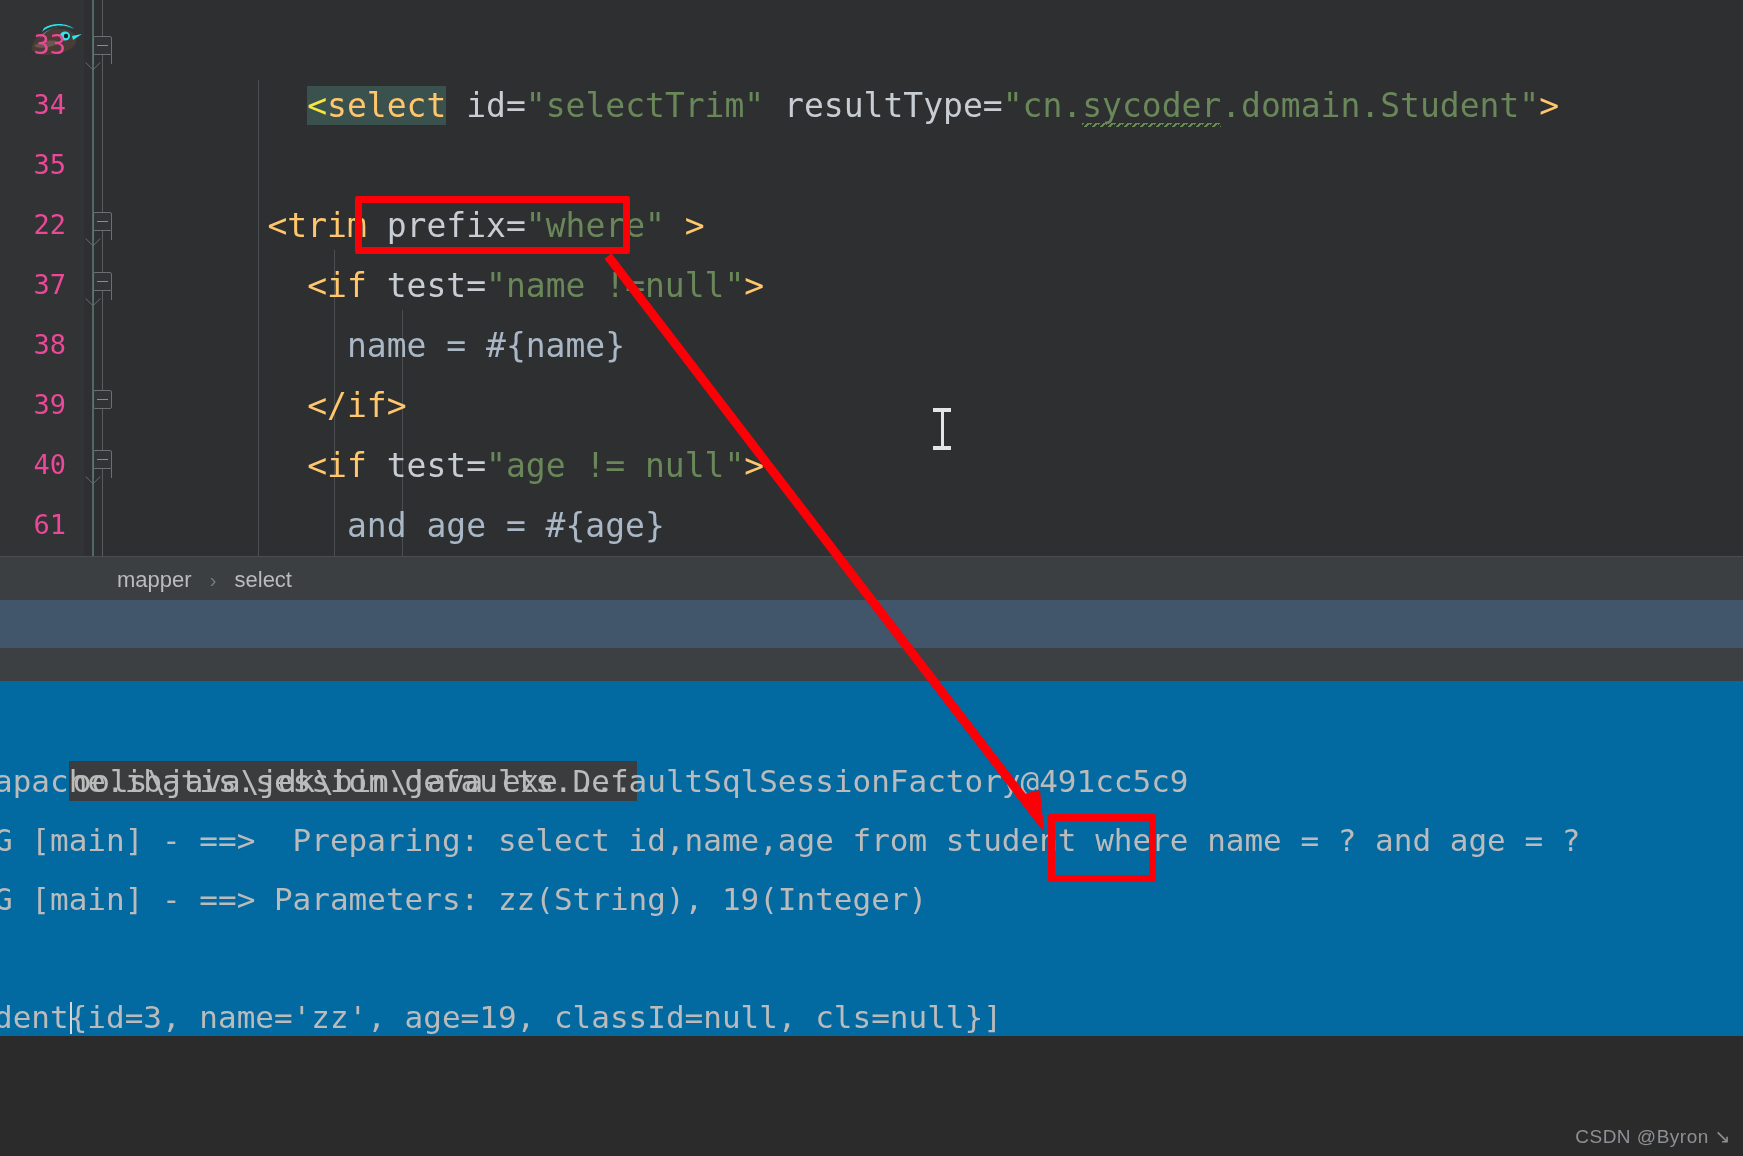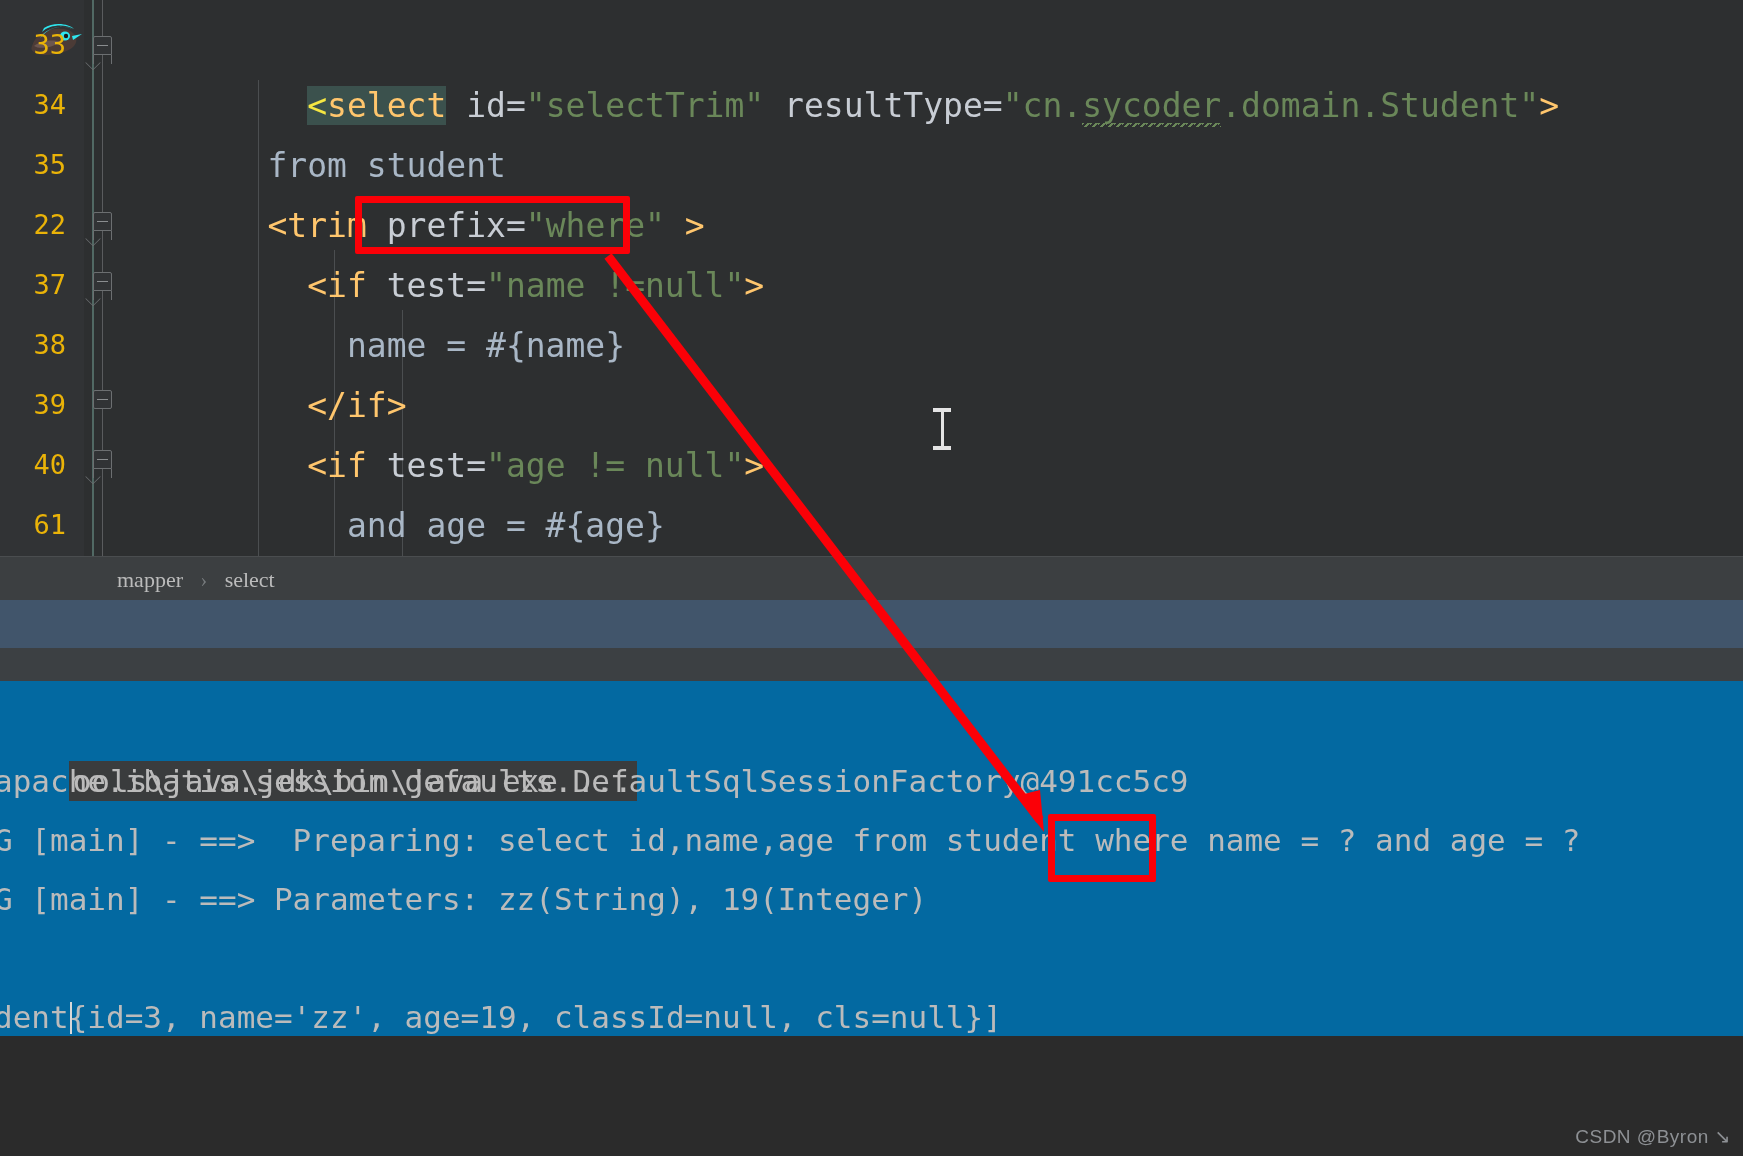--- a/index.html
+++ b/index.html
@@ -21,21 +21,21 @@
   .gutter-sep{
     position:absolute;left:92px;top:0;width:2px;height:556px;
     background:#5d7d76;opacity:.75;
   }
   .fold-rail{
     position:absolute;left:102px;top:0;width:1px;height:556px;
     background:#5a5c5e;
   }
   .ln{
     position:absolute;left:0;width:66px;text-align:right;
-    font-size:27px;line-height:27px;color:#eab308;
+    font-size:27px;line-height:27px;color:#ec4899;
     font-family:"DejaVu Sans Mono", monospace;
   }
   .fold{
     position:absolute;left:93px;width:19px;height:19px;
     border:1px solid #6c6f71;border-radius:2px 2px 0 0;
     box-sizing:border-box;background:#313335;
   }
   .fold:after{
     content:"";position:absolute;left:3px;top:8px;width:11px;height:1px;background:#8a8d8f;
   }
@@ -75,21 +75,21 @@
     background-image:
       repeating-linear-gradient(135deg,#6a8759 0 2px,transparent 2px 4px);
     background-repeat:repeat-x;background-size:8px 4px;background-position:0 100%;
     padding-bottom:2px;
   }
 
   
   #breadcrumb{
     position:absolute;left:0;top:556px;width:1743px;height:44px;
     background:#3c3f41;border-top:1px solid #4a4d4f;
-    font-family:Liberation Serif, serif;
+    font-family:Liberation Sans, sans-serif;
     font-size:22px;color:#bbbbbb;
   }
   #breadcrumb .bc-inner{position:absolute;left:117px;top:10px;}
   #breadcrumb .sep{color:#777b7e;margin:0 12px;font-size:20px;}
 
   
   #bluebar{
     position:absolute;left:0;top:600px;width:1743px;height:48px;
     background:#41556b;
   }
@@ -183,23 +183,20 @@
   <div class="indent-guide" style="left:334px;top:250px;height:306px"></div>
   <div class="indent-guide" style="left:402px;top:310px;height:246px"></div>
 
   <div class="code-line" style="top:16px">
     <span class="txt" style="left:188px">
       <span class="hl-select"><span class="tag-lt">&lt;</span><span class="tag-br">select</span></span><span class="plain"> </span><span class="attr">id</span><span class="eq">=</span><span class="str">"selectTrim"</span><span class="plain"> </span><span class="attr">resultType</span><span class="eq">=</span><span class="str">"cn.</span><span class="str wavy">sycoder</span><span class="str">.domain.Student"</span><span class="tag-br">&gt;</span>
     </span>
   </div>
 
 
-  <div class="code-line" style="top:136px">
-    <span class="txt" style="left:188px"><span class="plain">    from student</span></span>
-  </div>
 
   <div class="code-line" style="top:196px">
     <span class="txt" style="left:188px"><span class="plain">    </span><span class="tag-br">&lt;trim</span><span class="plain"> </span><span class="attr">prefix</span><span class="eq">=</span><span class="str">"where"</span><span class="plain"> </span><span class="tag-br">&gt;</span></span>
   </div>
 
   <div class="code-line" style="top:256px">
     <span class="txt" style="left:188px"><span class="plain">      </span><span class="tag-br">&lt;if</span><span class="plain"> </span><span class="attr">test</span><span class="eq">=</span><span class="str">"name !=null"</span><span class="tag-br">&gt;</span></span>
   </div>
 
   <div class="code-line" style="top:376px">

